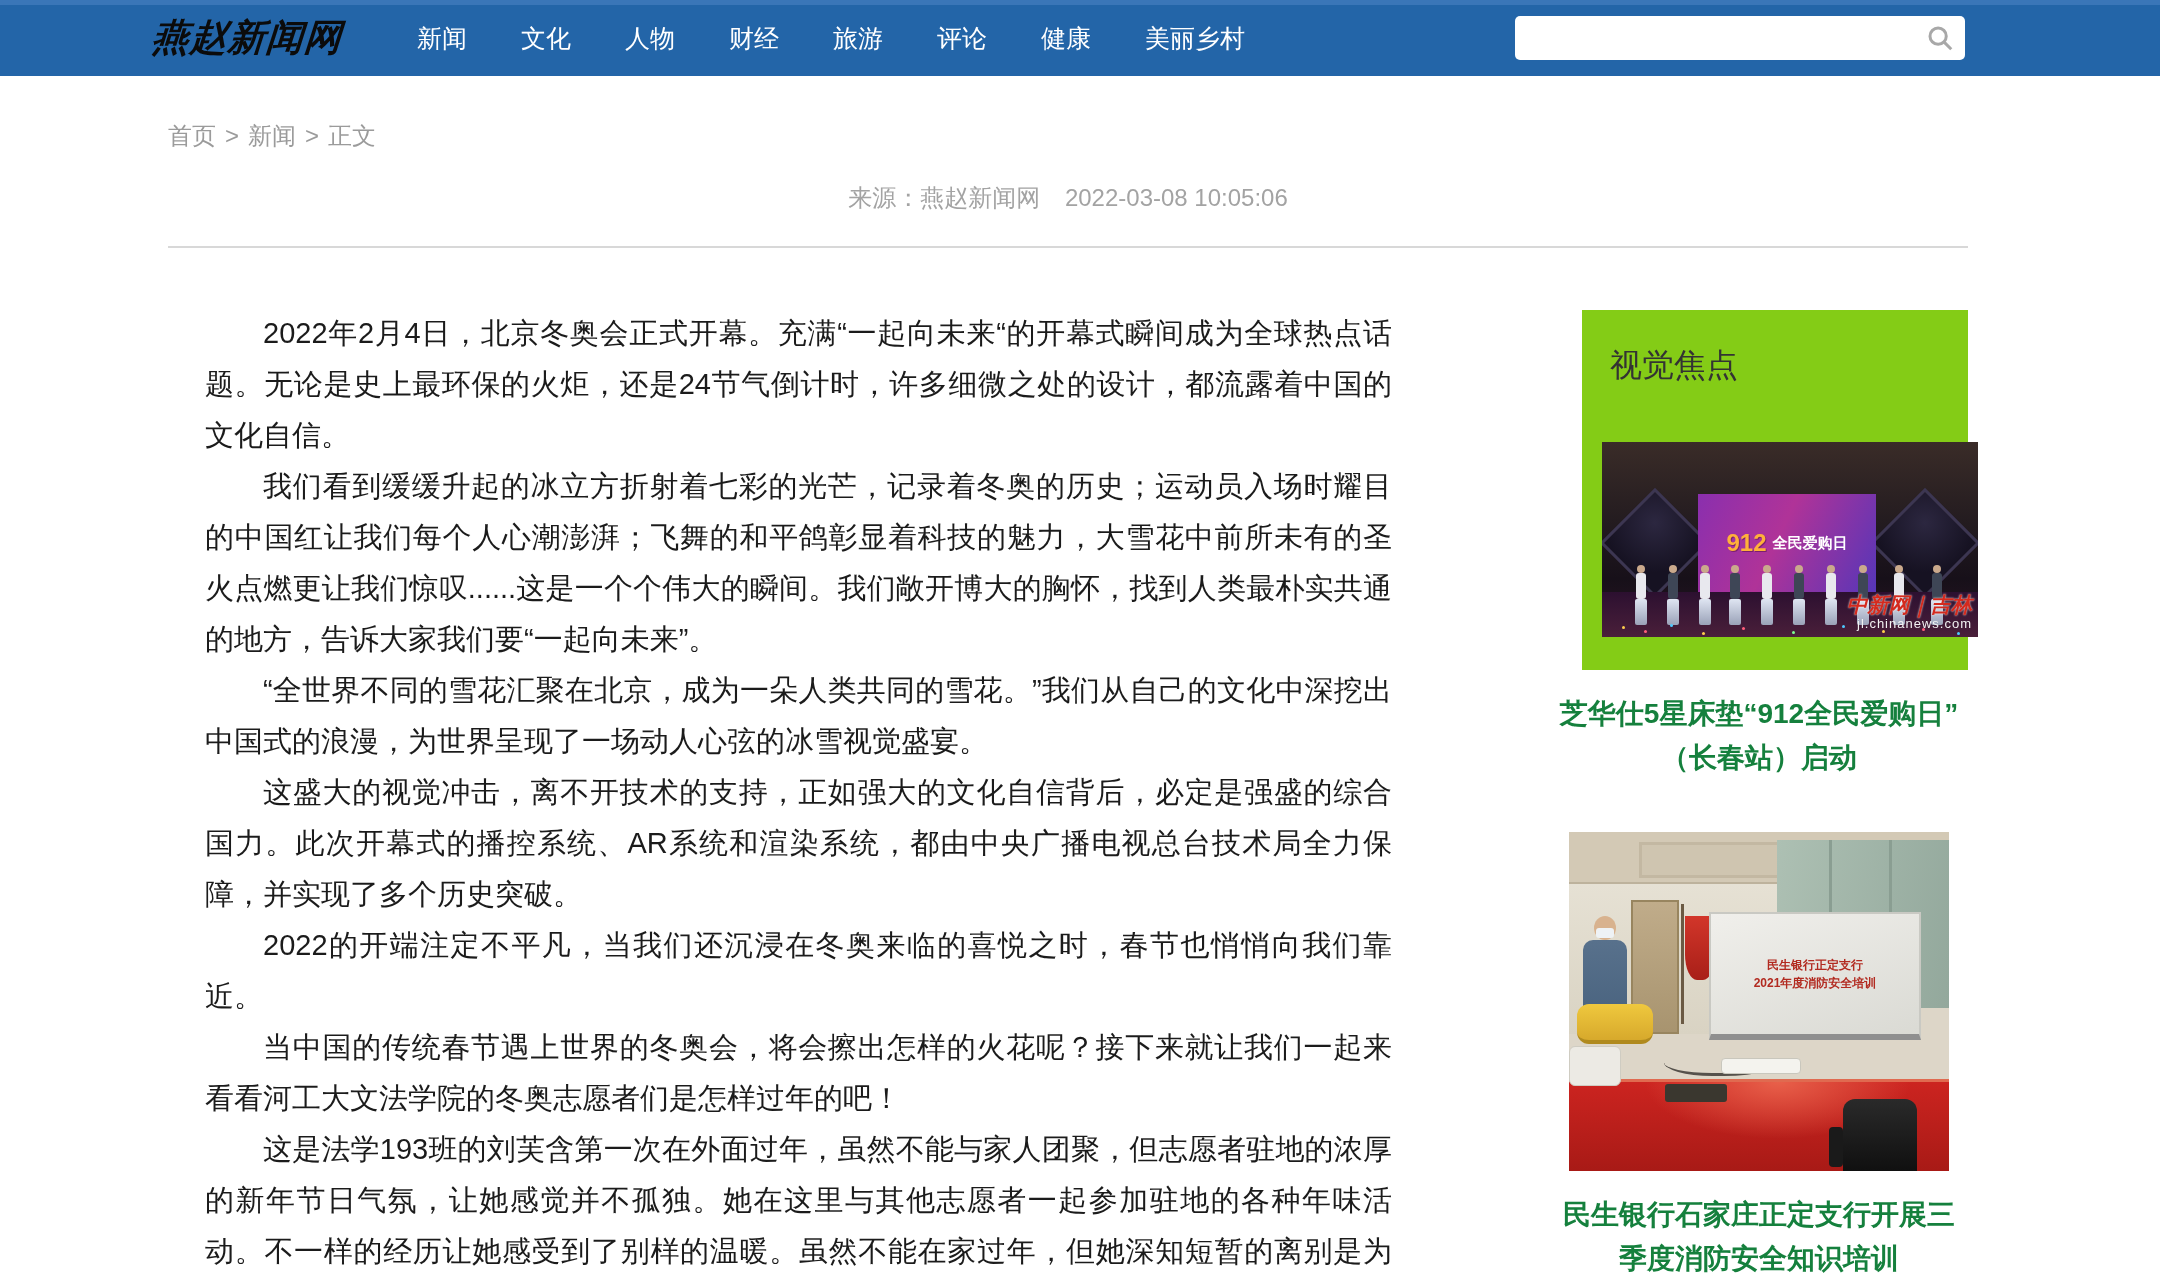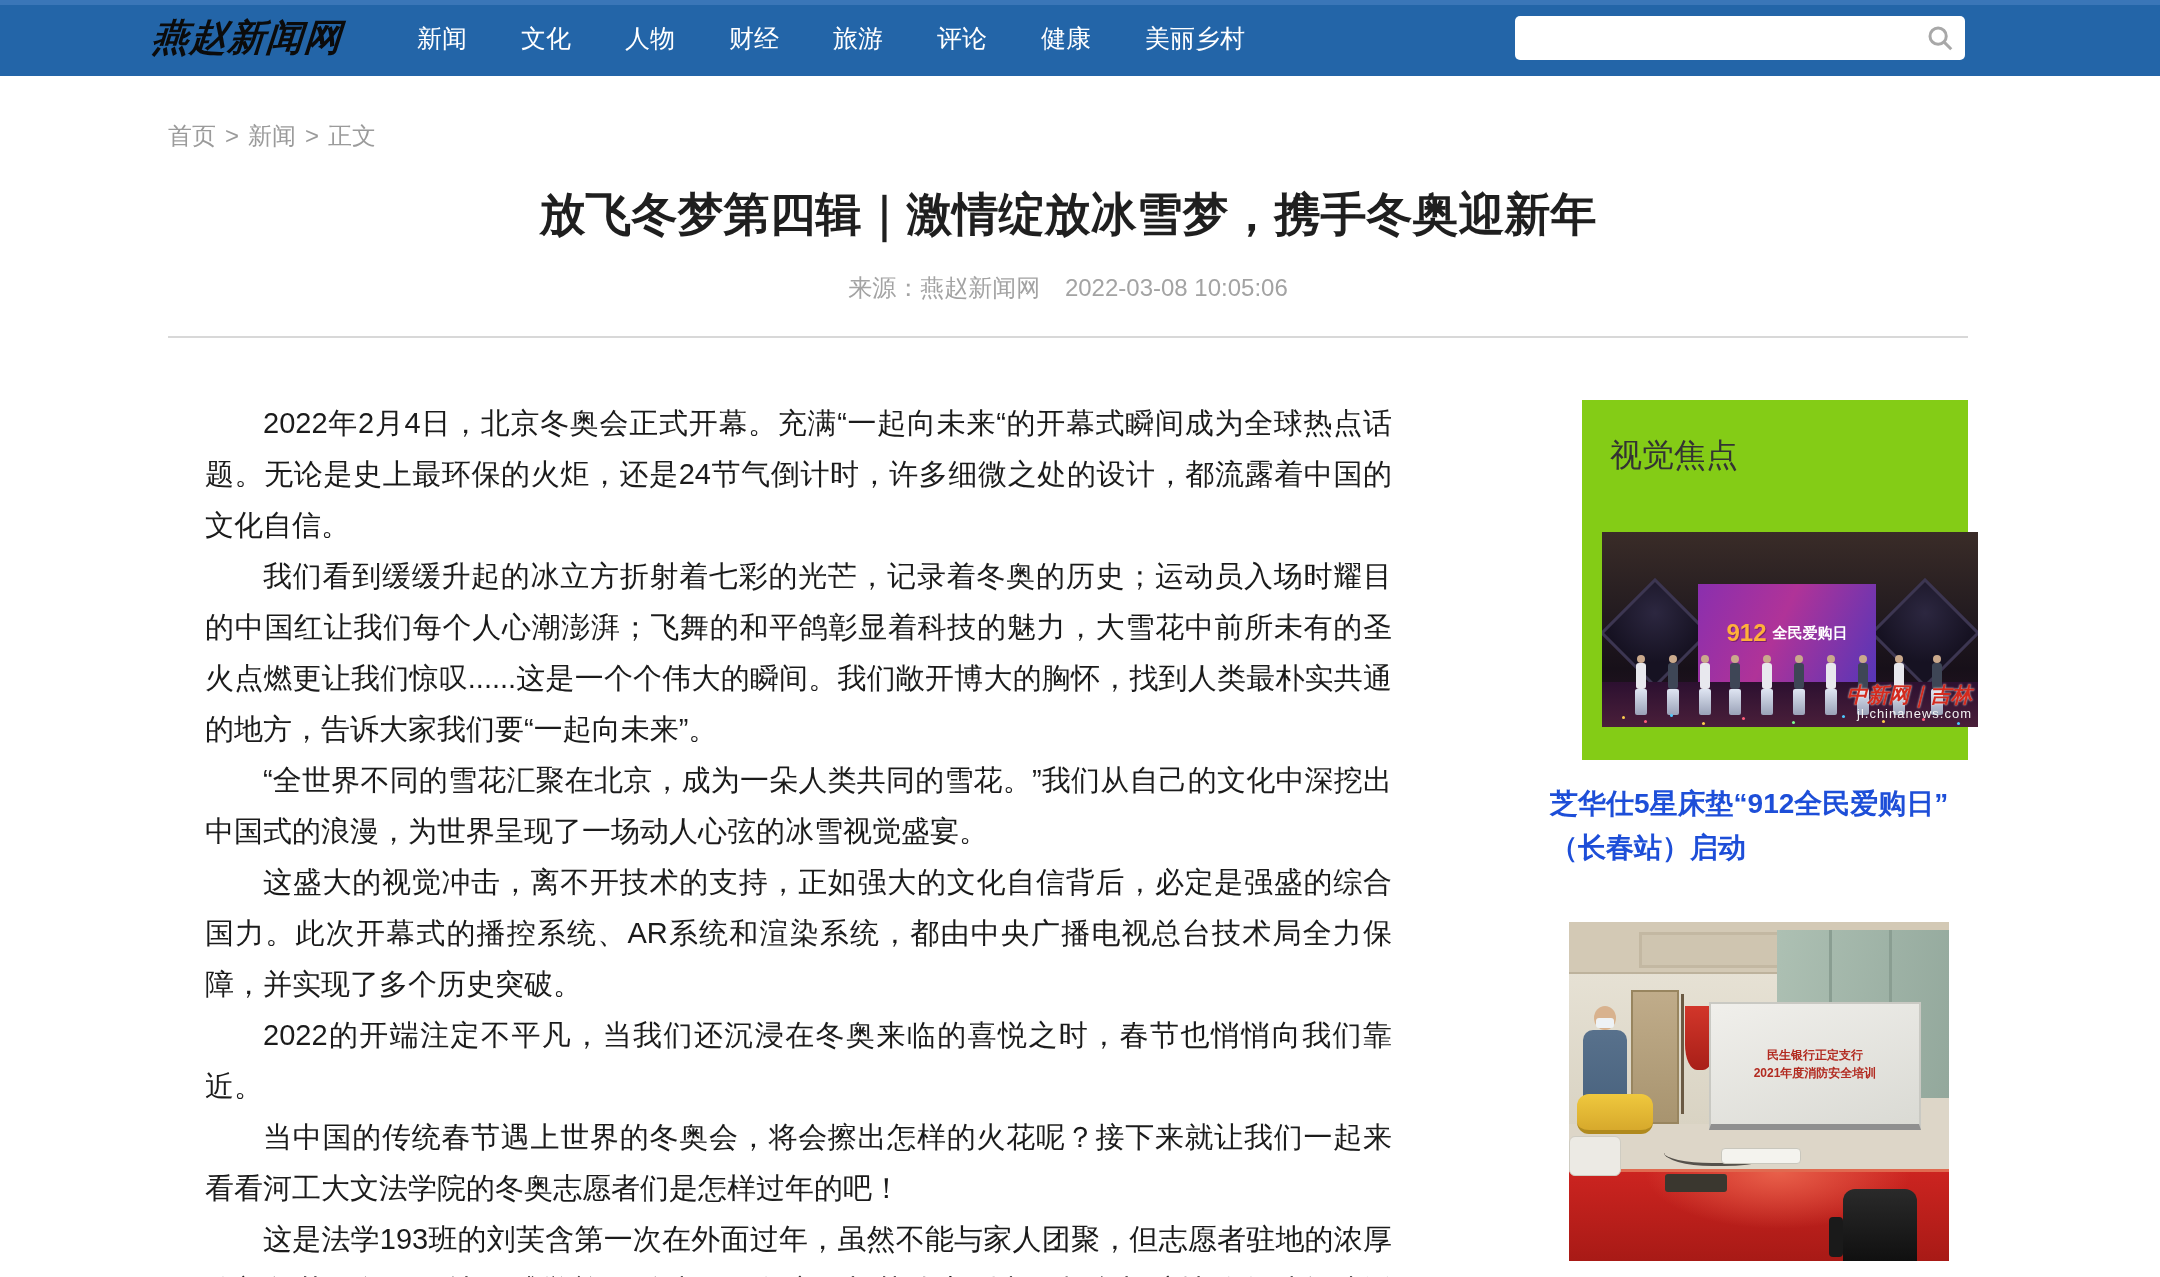--- a/index.html
+++ b/index.html
@@ -126,22 +126,22 @@
     position: relative;
     overflow: hidden;
     margin: 0 auto;
     cursor: pointer;
   }
   .thumb-caption {
     margin-top: 22px;
     font-size: 28px;
     font-weight: bold;
     line-height: 44px;
-    color: #1d4ed8;
-    text-align: left;
+    color: #15803d;
+    text-align: center;
     cursor: pointer;
   }
   .thumb2-wrap { margin-top: 52px; }
   
   .photo1 { width: 376px; height: 195px; background: #17121a; }
   .p1-hall {
     position: absolute; inset: 0;
     background: linear-gradient(#3a2c28 0%, #241c20 40%, #171019 70%, #2a1526 100%);
   }
   .p1-floor {
@@ -335,21 +335,20 @@
 
 <div class="breadcrumb">
   <a>首页</a>
   <span>&gt;</span>
   <a>新闻</a>
   <span>&gt;</span>
   <span>正文</span>
 </div>
 
 <div class="page-head">
-  <h1 class="article-title">放飞冬梦第四辑｜激情绽放冰雪梦，携手冬奥迎新年</h1>
   <div class="article-meta">
     <span>来源：燕赵新闻网</span>
     <span class="dt">2022-03-08 10:05:06</span>
   </div>
   <div class="head-divider"></div>
 </div>
 
 <div class="content-row">
 
   <article class="article-body">

